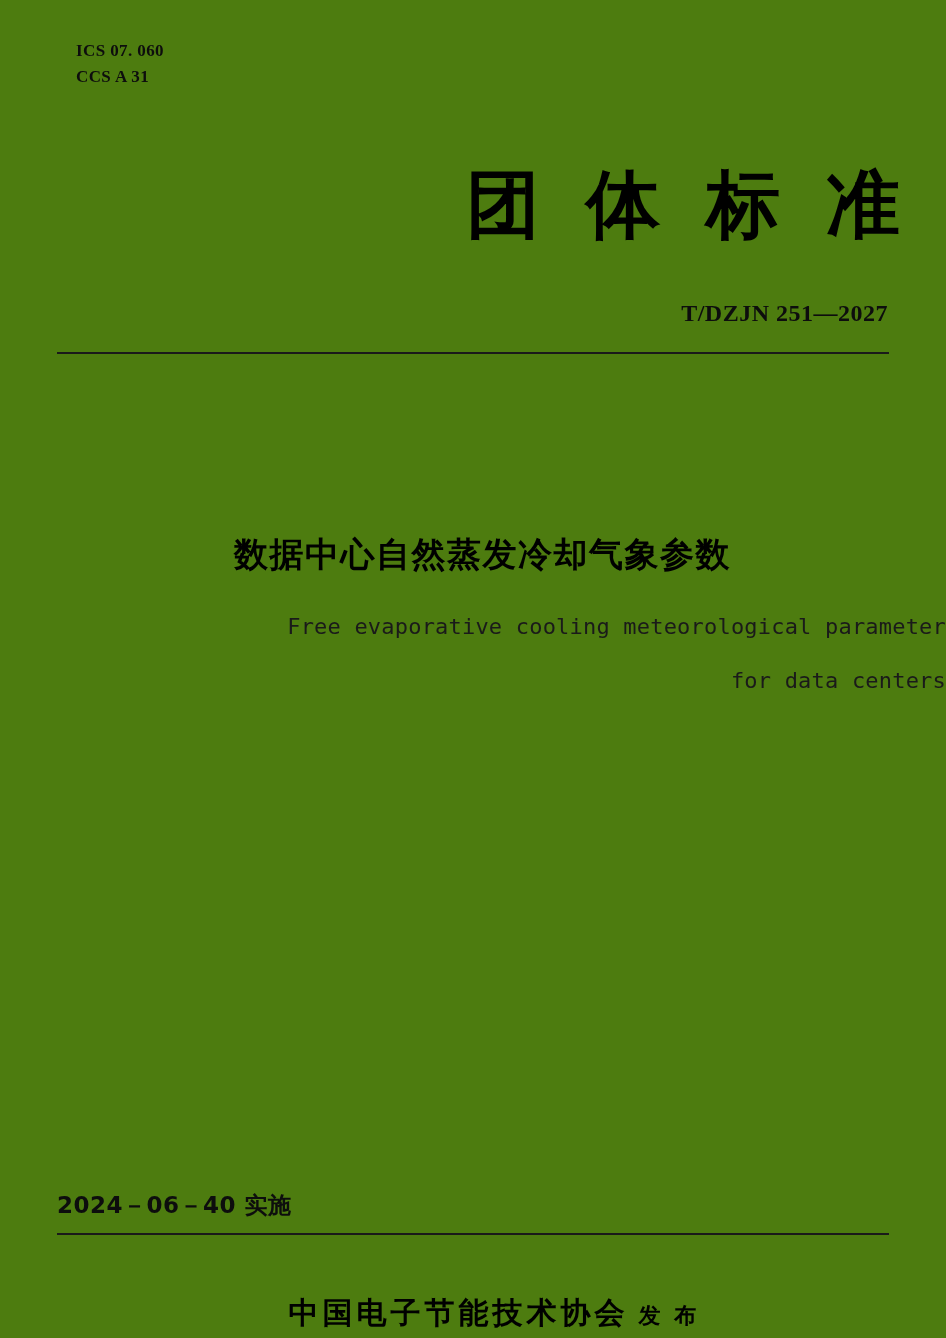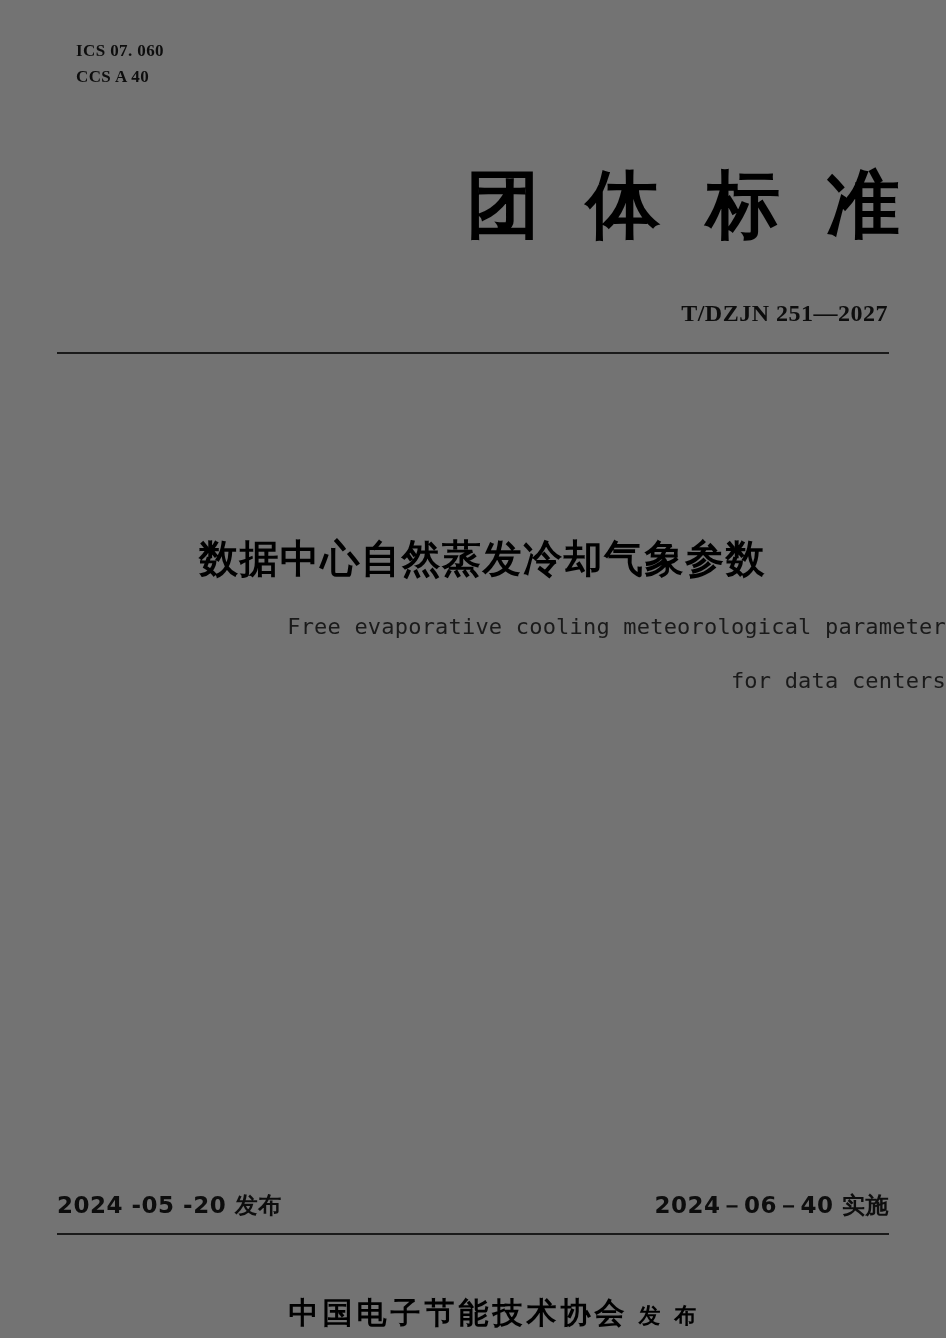--- a/index.html
+++ b/index.html
@@ -14,21 +14,21 @@
     font-family: "Liberation Serif", serif;
     color: #111111;
     overflow: hidden;
   }
 
   .page {
     position: absolute;
     inset: 0;
     width: 946px;
     height: 1338px;
-    background: #737373;
+    background: #4d7c0f;
   }
 
   
   .codes {
     position: absolute;
     left: 76px;
     top: 38px;
     line-height: 1.55;
   }
   .code-line {
@@ -80,21 +80,21 @@
   }
 
   
   .doc-title-cn {
     position: absolute;
     left: 0;
     right: 0;
     top: 532px;
     text-align: center;
     font-family: "DejaVu Sans", sans-serif;
-    font-size: 39px;
+    font-size: 34px;
     font-weight: 700;
     letter-spacing: 1.5px;
     color: #000000;
     margin-left: 19px;
   }
 
   
   .doc-title-en {
     position: absolute;
     left: 0;
@@ -159,36 +159,35 @@
     margin-left: 10px;
   }
 </style>
 </head>
 <body>
 
 <div class="page">
 
   <div class="codes">
     <div class="code-line">ICS 07. 060</div>
-    <div class="code-line">CCS A 40</div>
+    <div class="code-line">CCS A 31</div>
   </div>
 
   <div class="std-type">团体标准</div>
 
   <div class="std-number">T/DZJN 251—2027</div>
 
   <div class="rule-top"></div>
 
   <div class="doc-title-cn">数据中心自然蒸发冷却气象参数</div>
 
   <div class="doc-title-en line1">Free evaporative cooling meteorological parameter</div>
   <div class="doc-title-en line2">for data centers</div>
 
   <div class="date-row">
-    <div class="date-issue">2024 -05 -20 发布</div>
     <div class="date-effective">2024－06－40 实施</div>
   </div>
 
   <div class="rule-bottom"></div>
 
   <div class="publisher">
     <span class="name">中国电子节能技术协会</span><span class="verb">发 布</span>
   </div>
 
 </div>

